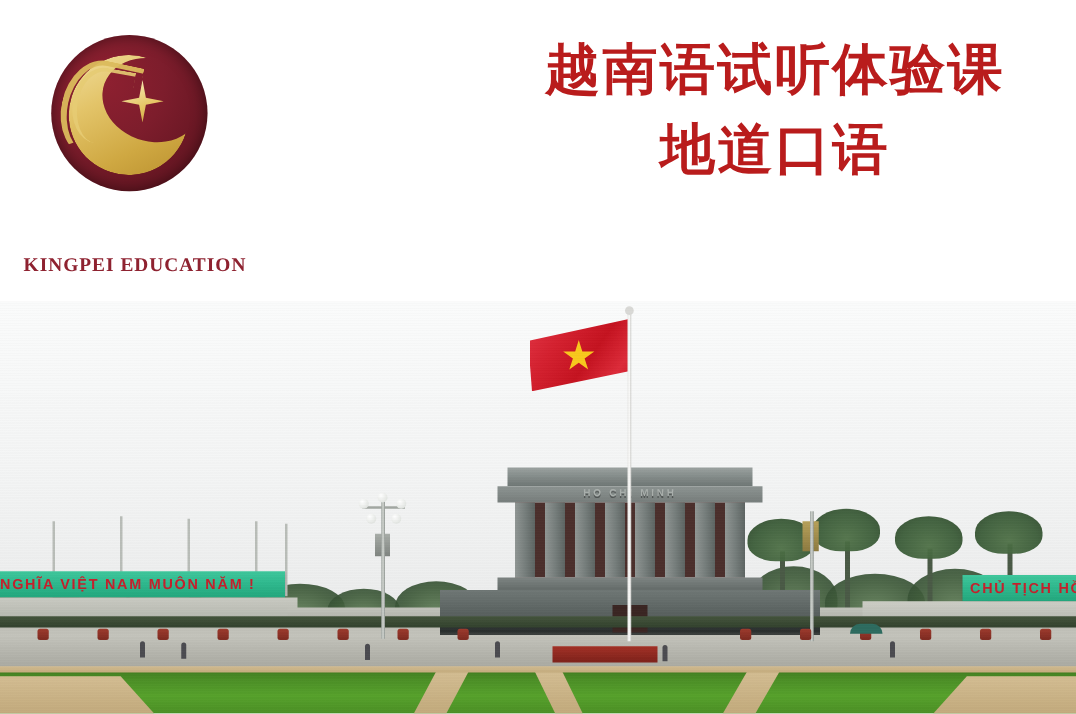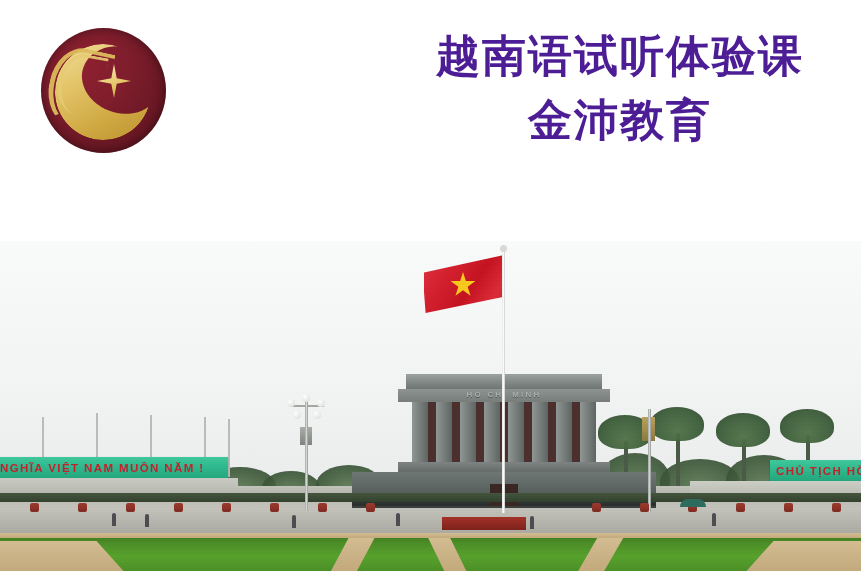--- a/index.html
+++ b/index.html
@@ -128,21 +128,21 @@
   .headline {
     position: absolute;
     left: 400px;
     top: 34px;
     width: 440px;
     text-align: center;
   }
   .headline-line {
     font-family: "DejaVu Sans", sans-serif;
     font-weight: bold;
-    color: #4c1d95;
+    color: #b91c1c;
     line-height: 1.0;
     white-space: nowrap;
   }
   .hl-1 { font-size: 44px; letter-spacing: 2px; margin-bottom: 20px; }
   .hl-2 { font-size: 44px; letter-spacing: 2px; margin-bottom: 20px; }
   .hl-3 { font-size: 44px; letter-spacing: 2px; }
 
   
   .photo {
     position: absolute;
@@ -426,25 +426,26 @@
 
   <div class="header">
 
     <div class="logo-block">
       <div class="logo-mark">
         <div class="logo-crescent"></div>
         <div class="logo-crescent2"></div>
         <div class="logo-crescent3"></div>
         <div class="logo-star"></div>
       </div>
+      <div class="logo-en">KINGPEI EDUCATION</div>
     </div>
 
     <div class="headline">
       <div class="headline-line hl-1">越南语试听体验课</div>
-      <div class="headline-line hl-3">金沛教育</div>
+      <div class="headline-line hl-3">地道口语</div>
     </div>
 
   </div>
 
   <div class="photo">
 
     <div class="sky"></div>
 
     <div class="flag"></div>
     <div class="flag-star"></div>

